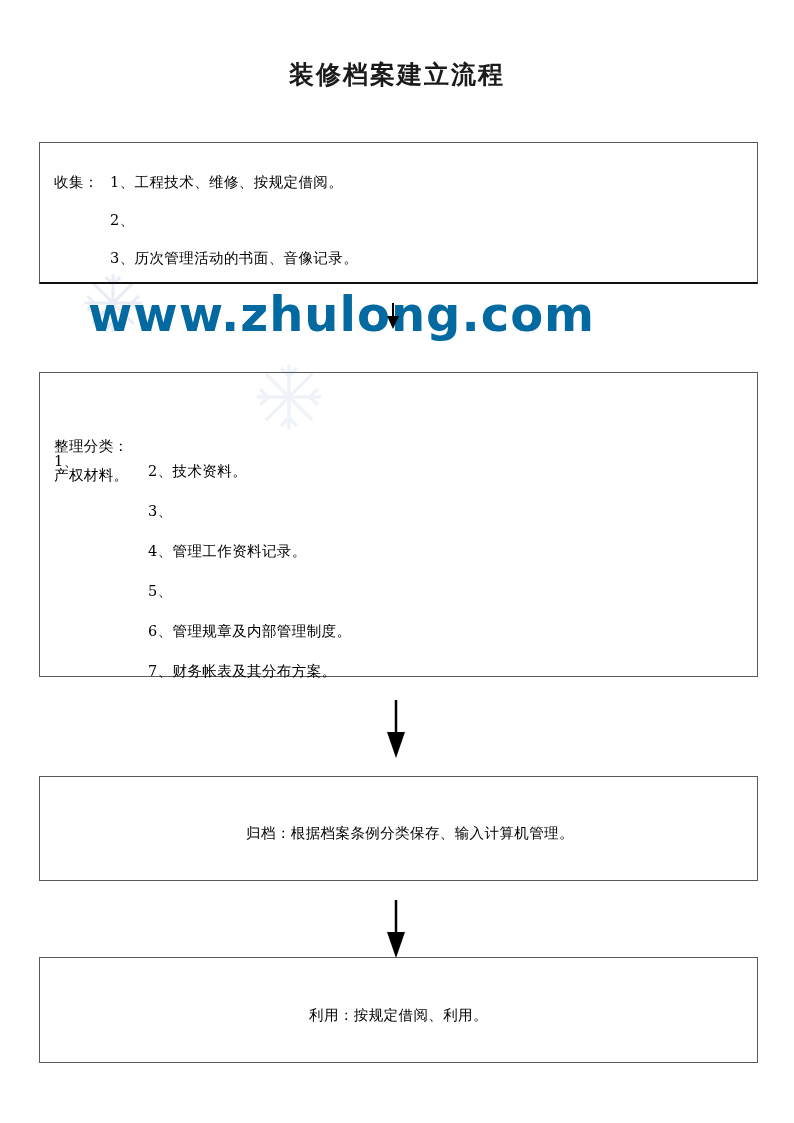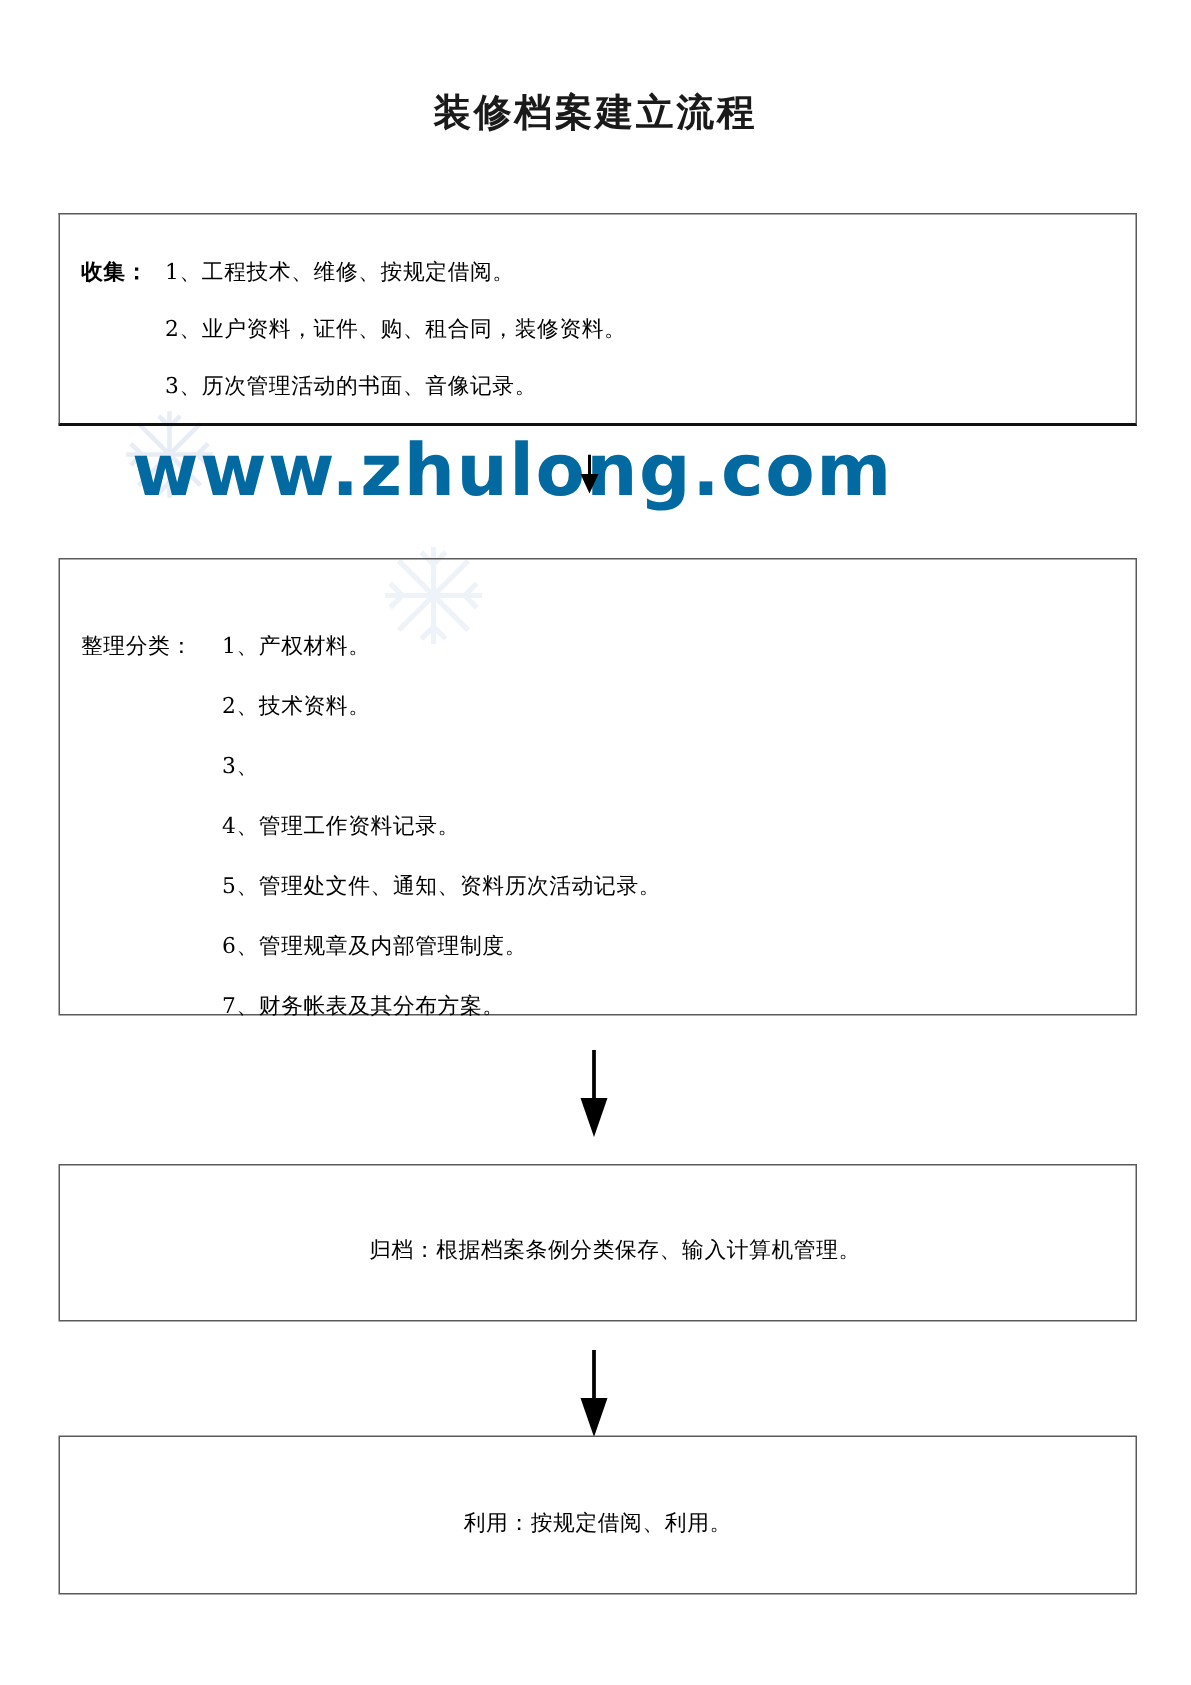--- a/index.html
+++ b/index.html
@@ -110,28 +110,28 @@
     display: inline-block;
     white-space: nowrap;
   }
   .txt { display: inline-block; }
 
   
   #box-collect .line { position: absolute; left: 14px; }
   #box-collect .l1 { top: 32px; }
   #box-collect .l2 { top: 70px; }
   #box-collect .l3 { top: 108px; }
-  #box-collect .lead { width: 56px; font-weight: bold; }
+  #box-collect .lead { width: 56px; }
   #box-collect .line.indent { padding-left: 56px; }
 
   
   #box-sort .line { position: absolute; left: 14px; }
   #box-sort .lead { width: 94px; }
   #box-sort .line.indent { padding-left: 94px; }
-  #box-sort .s1 { top: 51px; }
+  #box-sort .s1 { top: 66px; flex-direction: column; }
   #box-sort .s2 { top: 91px; }
   #box-sort .s3 { top: 131px; }
   #box-sort .s4 { top: 171px; }
   #box-sort .s5 { top: 211px; }
   #box-sort .s6 { top: 251px; }
   #box-sort .s7 { top: 291px; }
 
   
   .centered-line {
     position: absolute;
@@ -182,21 +182,20 @@
   <div class="box-inner">
 
     <div class="line l1">
       <span class="lead">收集：</span>
       <span class="num">1、</span>
       <span class="txt">工程技术、维修、按规定借阅。</span>
     </div>
 
     <div class="line l2 indent">
       <span class="num">2、</span>
-      <span class="txt">业户资料，证件、购、租合同，装修资料。</span>
     </div>
 
     <div class="line l3 indent">
       <span class="num">3、</span>
       <span class="txt">历次管理活动的书面、音像记录。</span>
     </div>
 
   </div>
 </div>
 
@@ -225,21 +224,20 @@
       <span class="num">3、</span>
     </div>
 
     <div class="line s4 indent">
       <span class="num">4、</span>
       <span class="txt">管理工作资料记录。</span>
     </div>
 
     <div class="line s5 indent">
       <span class="num">5、</span>
-      <span class="txt">管理处文件、通知、资料历次活动记录。</span>
     </div>
 
     <div class="line s6 indent">
       <span class="num">6、</span>
       <span class="txt">管理规章及内部管理制度。</span>
     </div>
 
     <div class="line s7 indent">
       <span class="num">7、</span>
       <span class="txt">财务帐表及其分布方案。</span>

